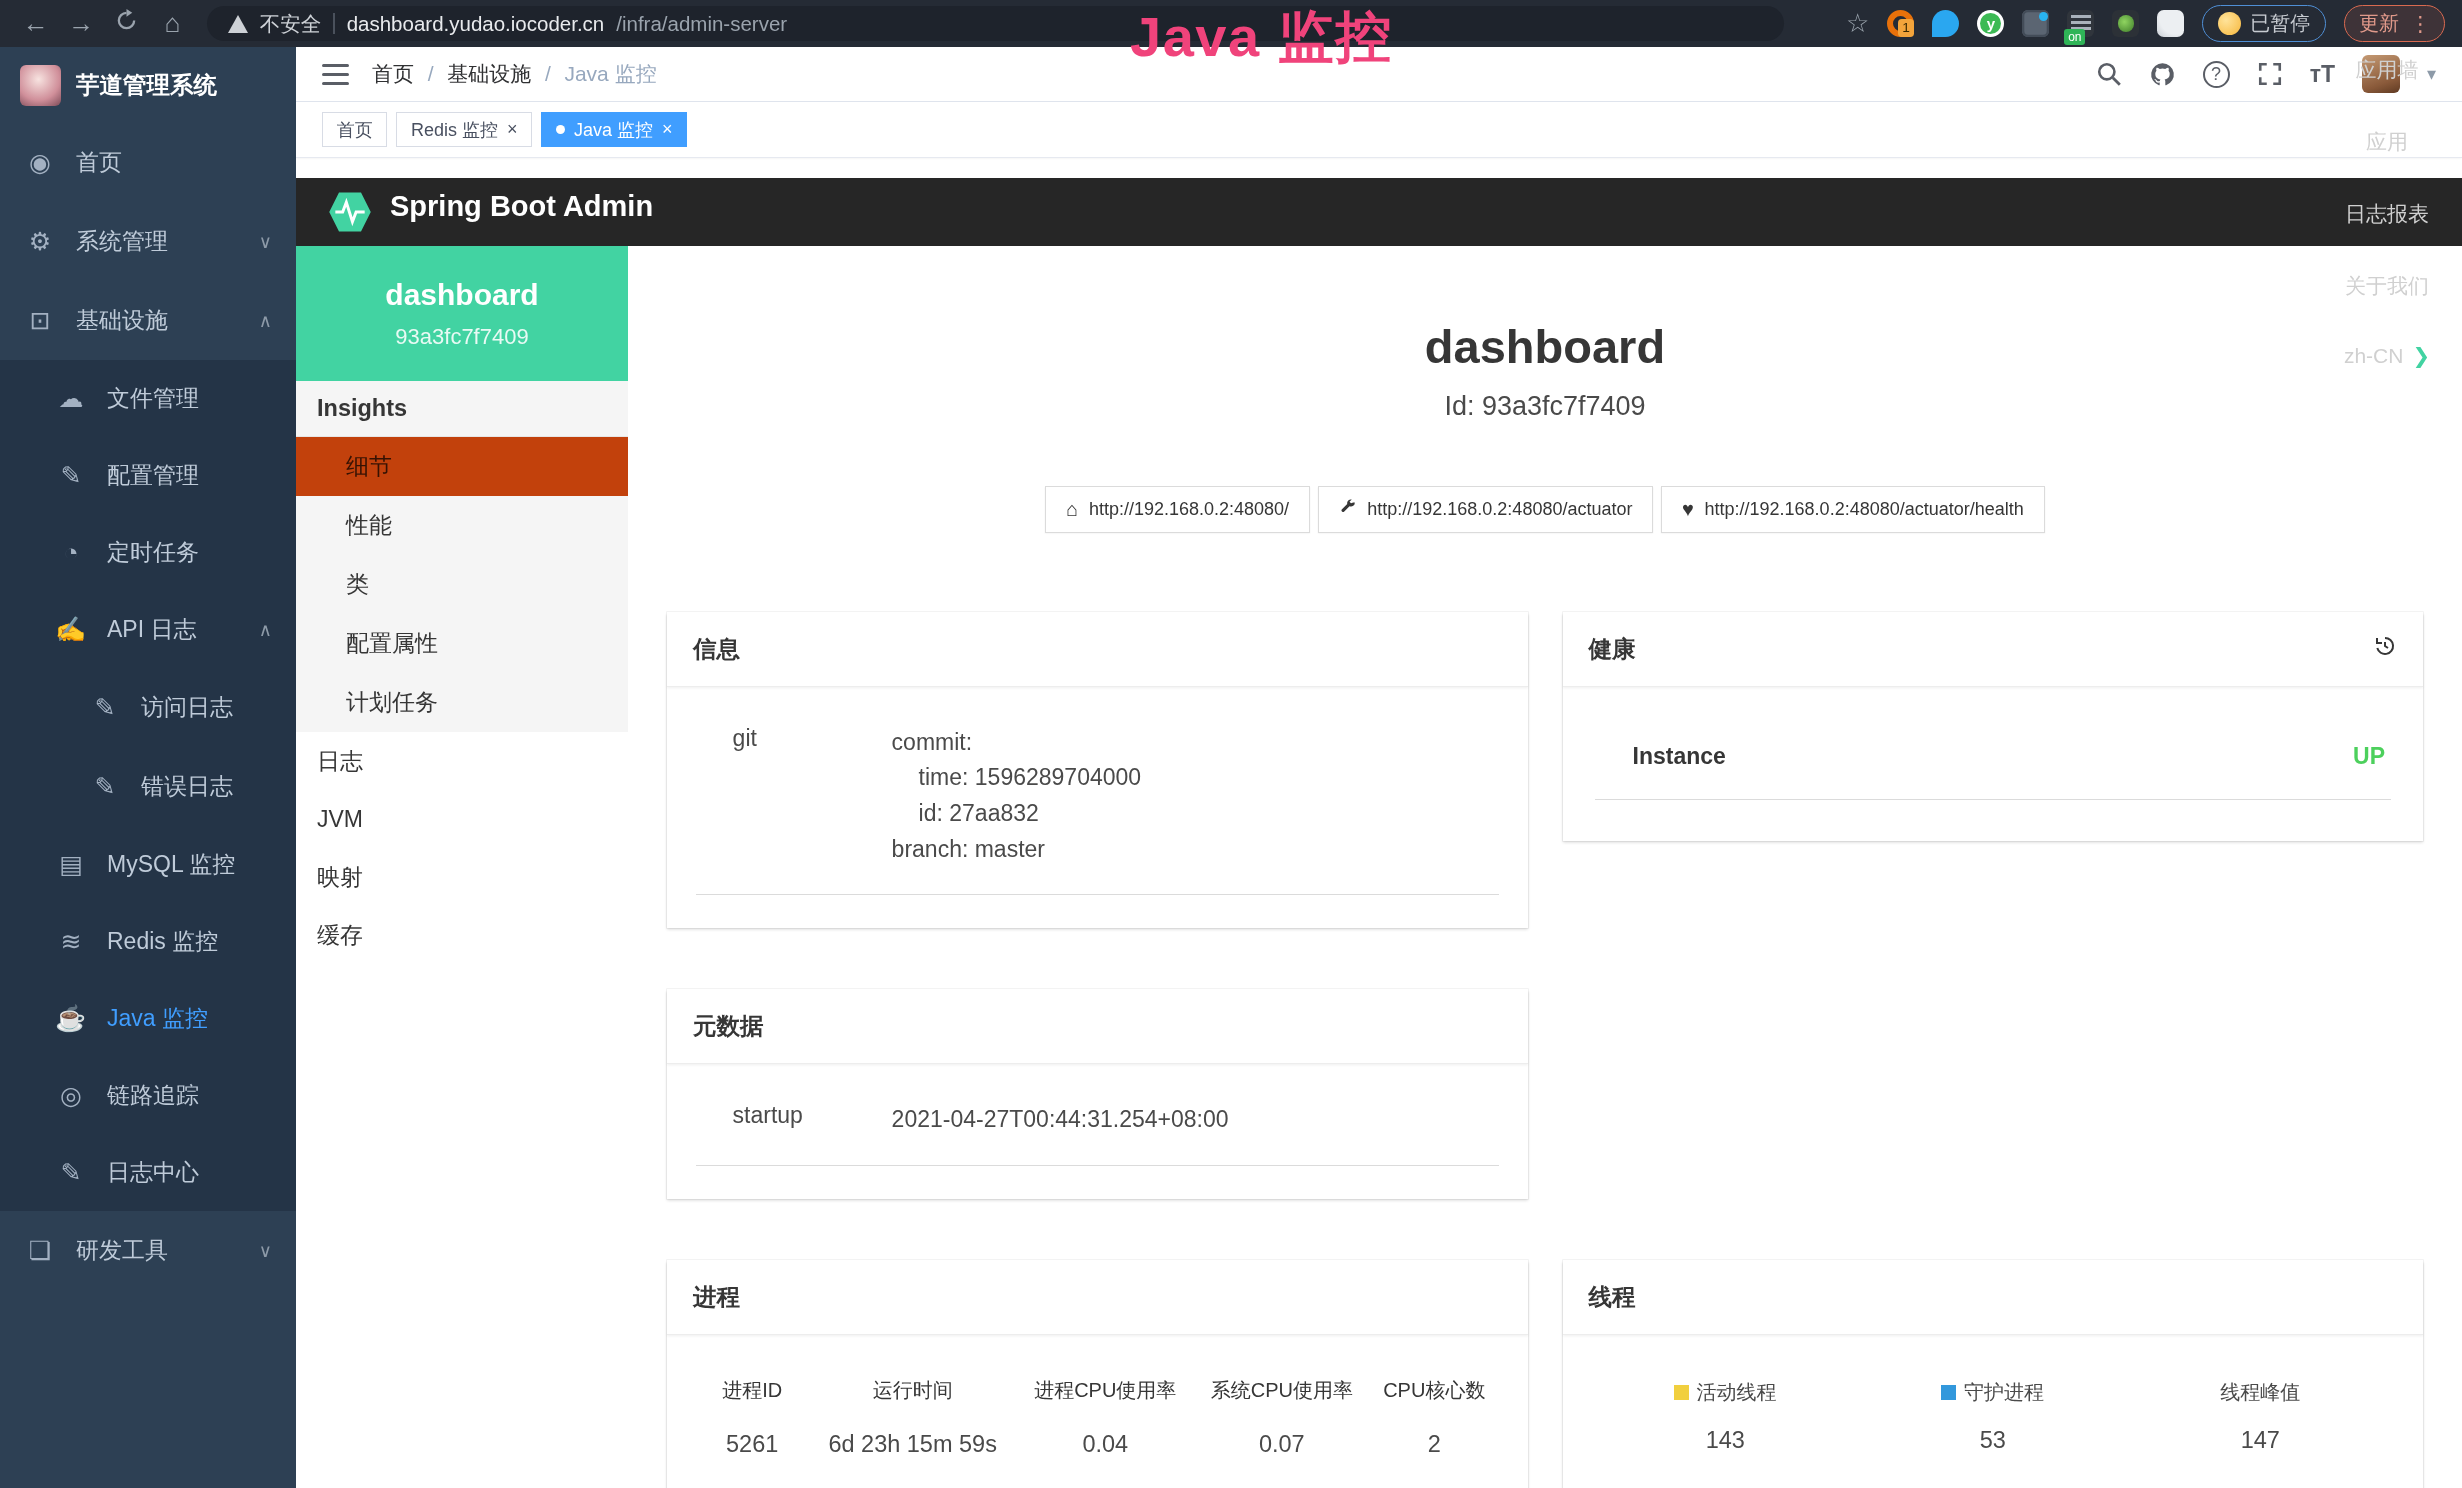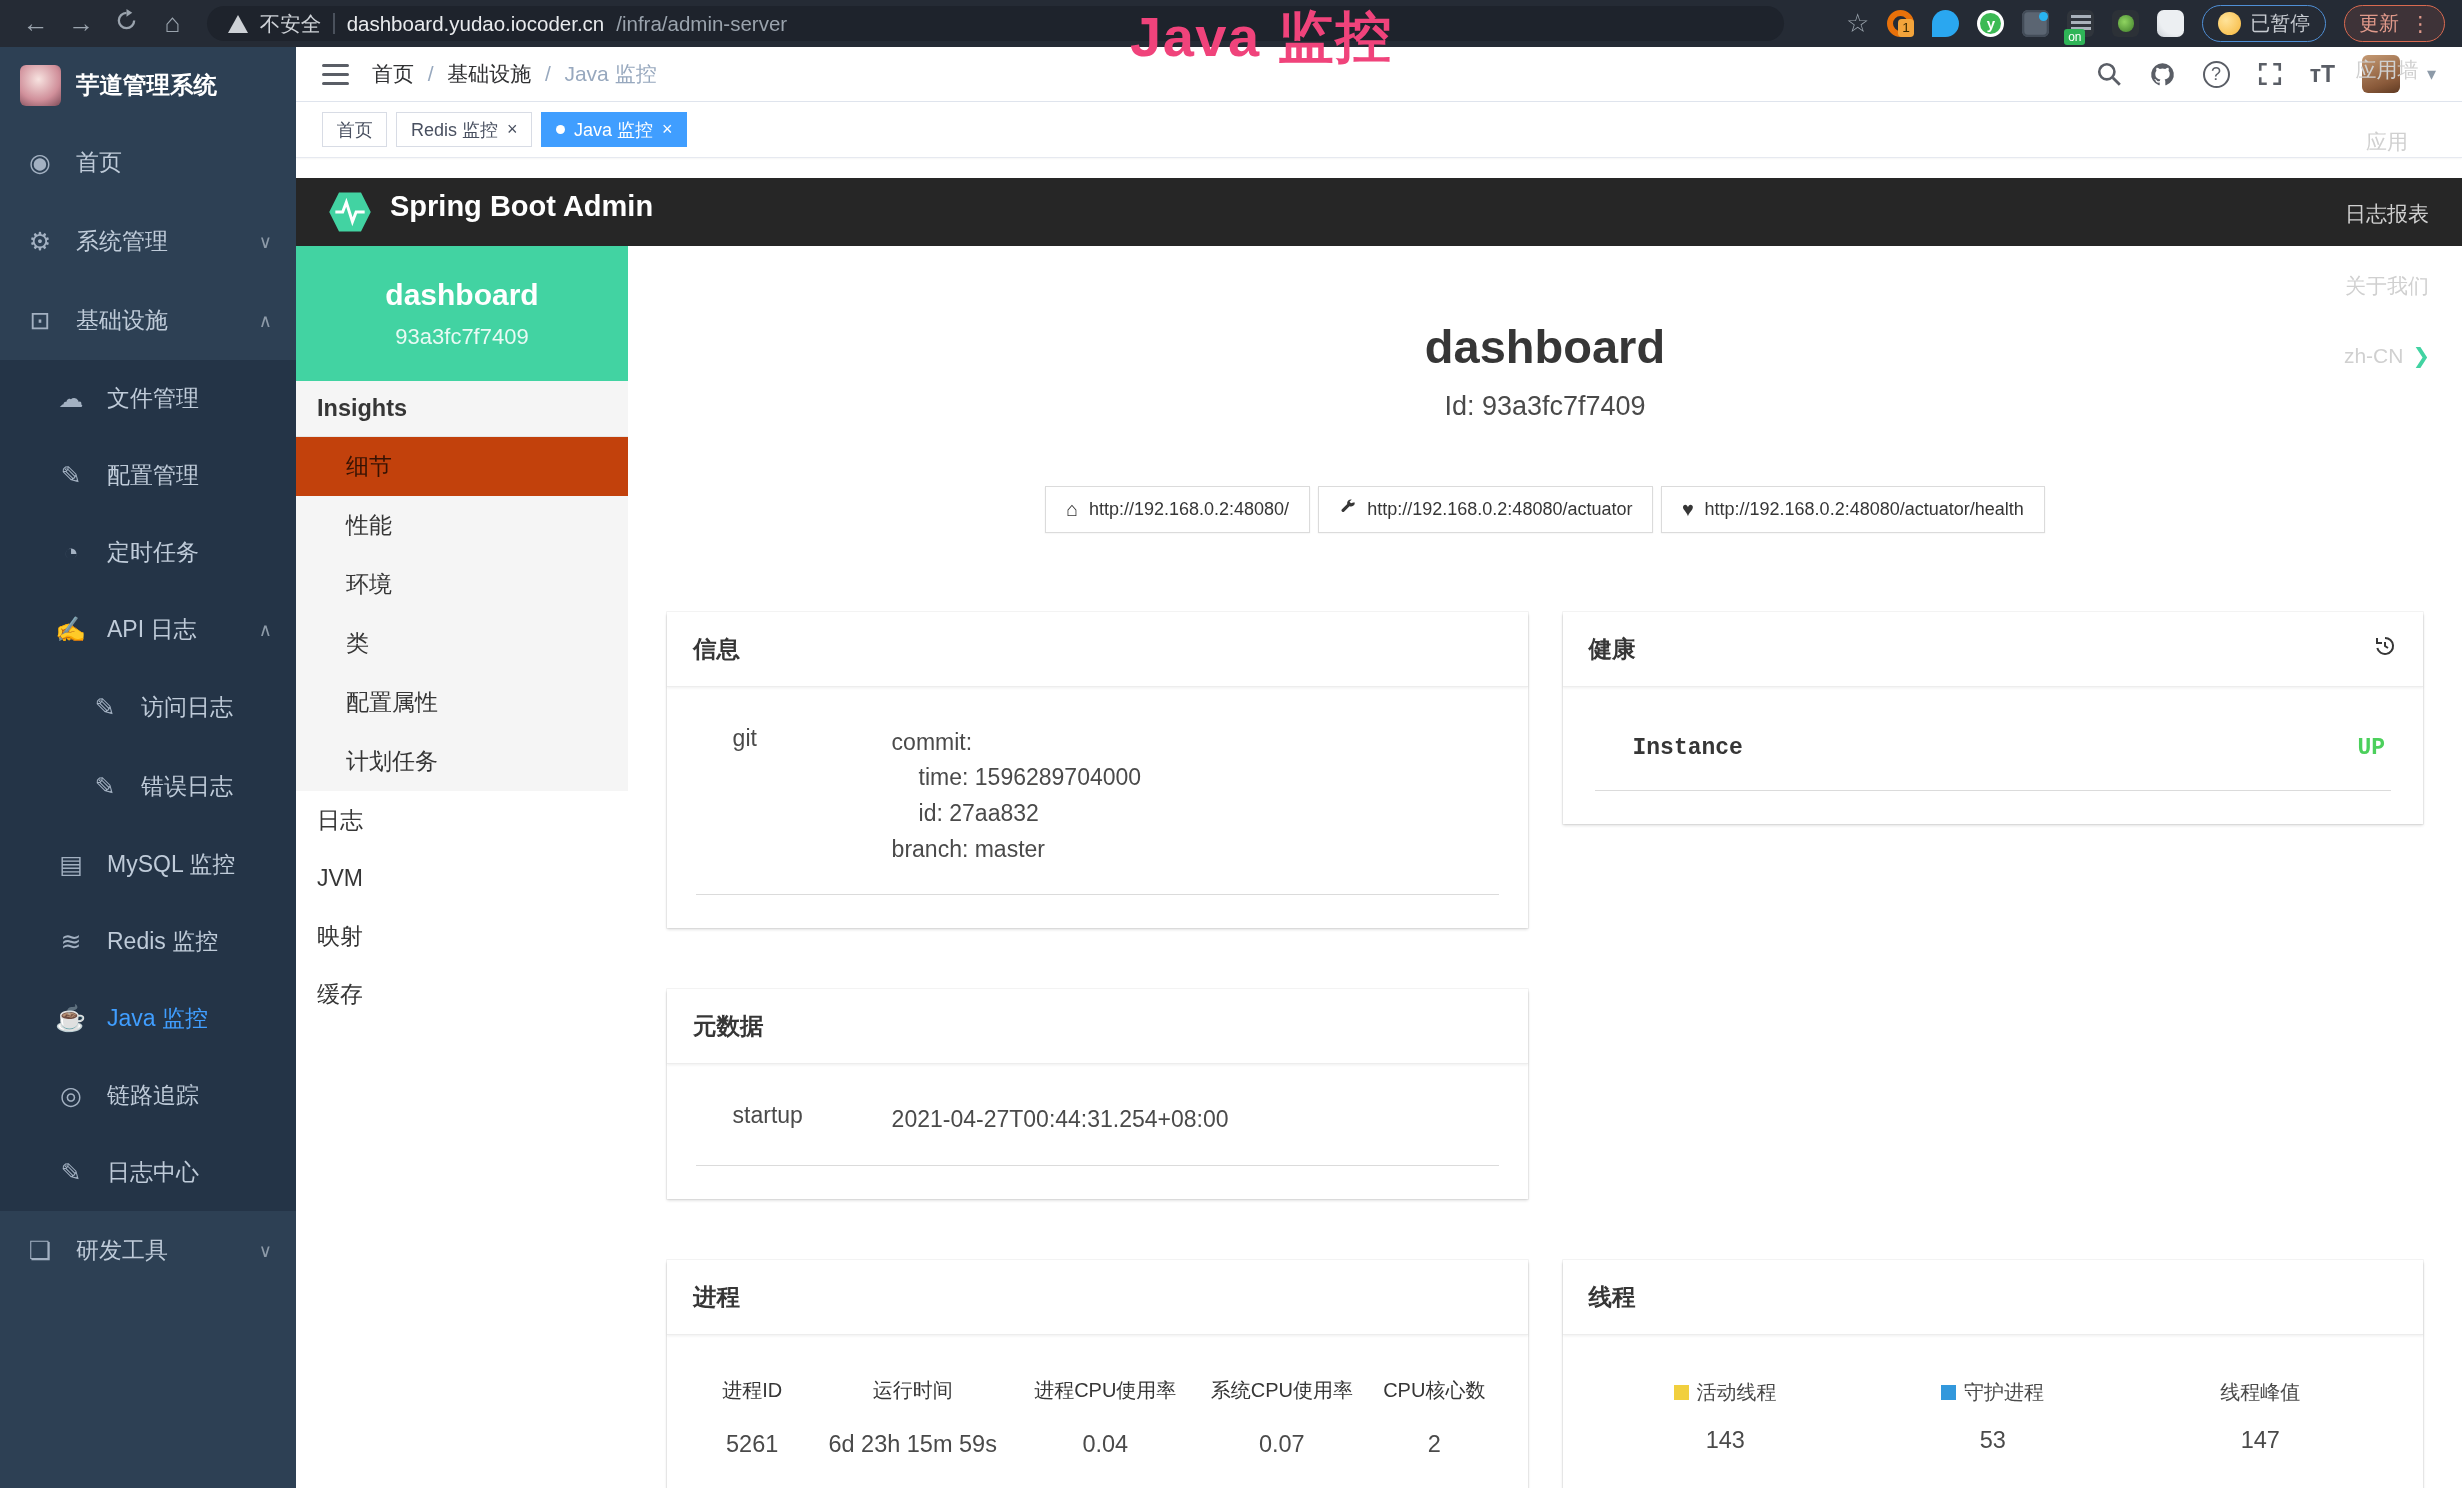--- a/index.html
+++ b/index.html
@@ -109,21 +109,21 @@
   .card { background:#fff; box-shadow:0 1.5px 3px rgba(10,10,10,.14), 0 0 0 0.8px rgba(10,10,10,.06); }
   .c-info{grid-area:1/1} .c-health{grid-area:1/2} .c-meta{grid-area:2/1} .c-proc{grid-area:3/1} .c-thr{grid-area:3/2; min-height:288px;}
   .card-h { padding:21px 26px; font-size:23.5px; font-weight:bold; color:#363636; border-bottom:0.8px solid #ededed;
             box-shadow:0 1.5px 2.3px rgba(10,10,10,.05); display:flex; align-items:center; }
   .card-h .spacer { flex:1; }
   .card-b { padding:38px 29px 33px; }
   .kv { display:flex; padding:0 4.6px 27px; border-bottom:0.8px solid #dbdbdb; }
   .kv-label { width:191px; padding-left:32px; font-size:23px; color:#4a4a4a; flex-shrink:0; }
   .kv-val { font-size:23px; color:#4a4a4a; line-height:1.55; }
   .ind { padding-left:27px; }
-  .hrow { display:flex; justify-content:space-between; align-items:center; padding:10.6px 6px 29px; border-bottom:0.8px solid #dbdbdb; margin:0 3px;font-family:Liberation Mono, monospace; }
+  .hrow { display:flex; justify-content:space-between; align-items:center; padding:10.6px 6px 29px; border-bottom:0.8px solid #dbdbdb; margin:8px 3px; }
   .hlabel { font-size:23px; color:#363636; font-weight:600; padding-left:32px; }
   .up { font-size:23px; font-weight:bold; color:#4cd05c; }
   .ptable { display:grid; grid-template-columns:14% 26% 22% 22% 16%; row-gap:27px; text-align:center; padding-top:4.6px; }
   .ph { font-size:20px; color:#363636; }
   .pv { font-size:23.5px; color:#4a4a4a; }
   .legend { display:grid; grid-template-columns:1fr 1fr 1fr; text-align:center; padding-top:6px; }
   .lg-label { font-size:20px; color:#4a4a4a; display:flex; justify-content:center; gap:7.6px; align-items:center; }
   .sq { width:15px; height:15px; display:inline-block; }
   .sq-yellow { background:#f1cf3e; }
   .sq-blue { background:#3298dc; }
@@ -340,21 +340,20 @@
 
         <div class="sba-body">
           <div class="sba-side">
             <div class="inst">
               <span class="inst-name">dashboard</span>
               <span class="inst-id">93a3fc7f7409</span>
             </div>
             <div class="m-section">Insights</div>
             <div class="m-item active">细节</div>
             <div class="m-item">性能</div>
-            <div class="m-item">环境</div>
             <div class="m-item">类</div>
             <div class="m-item">配置属性</div>
             <div class="m-item">计划任务</div>
             <div class="m-item m-root">日志</div>
             <div class="m-item m-root">JVM</div>
             <div class="m-item m-root">映射</div>
             <div class="m-item m-root">缓存</div>
           </div>
 
           <div class="sba-main">

